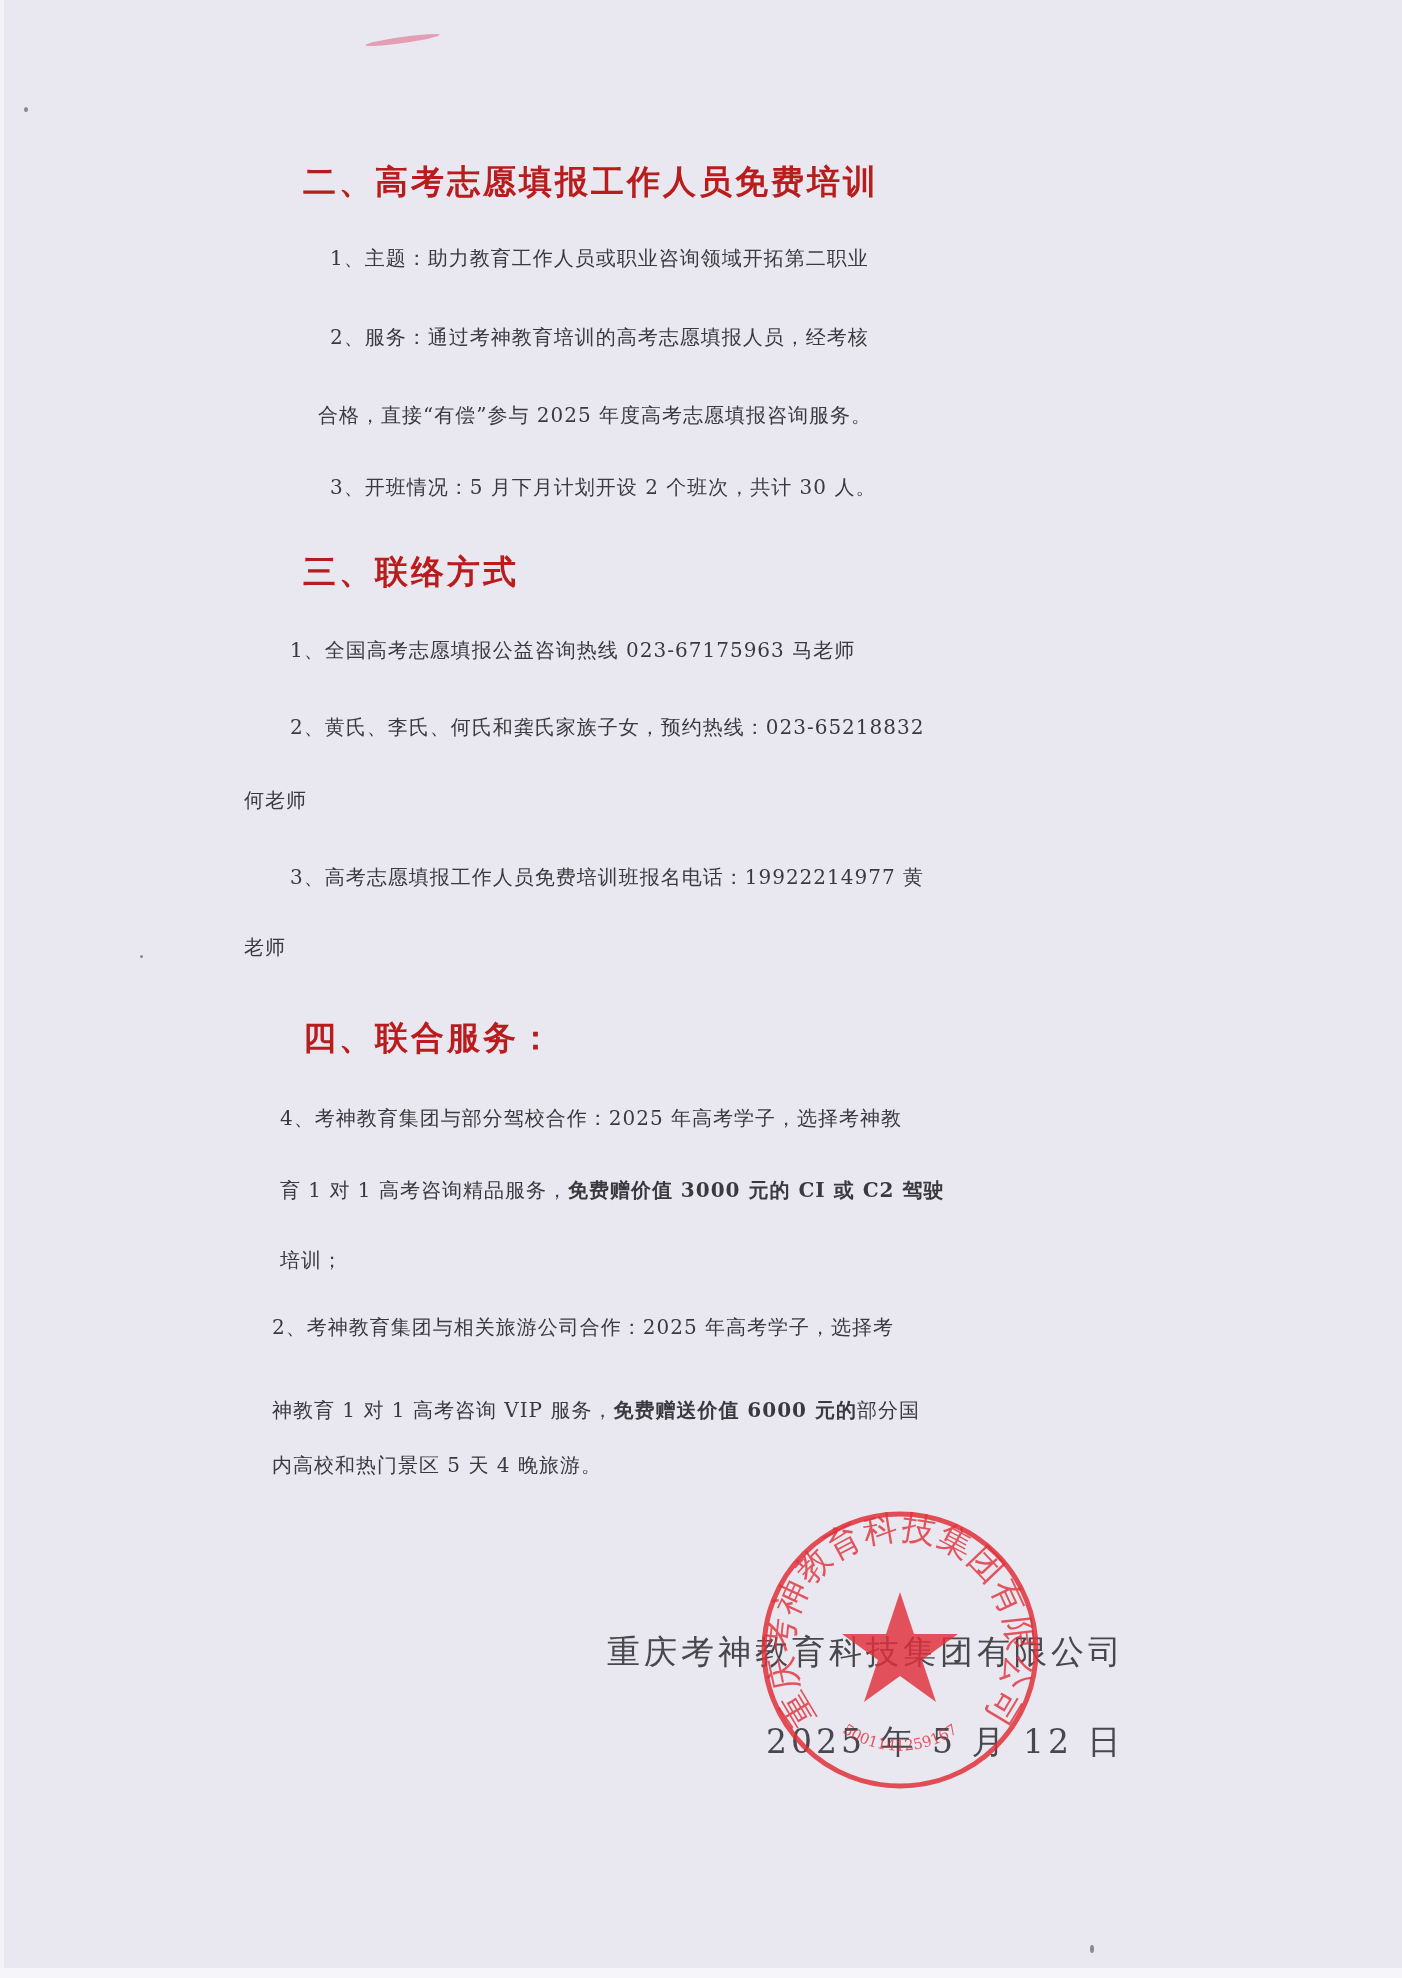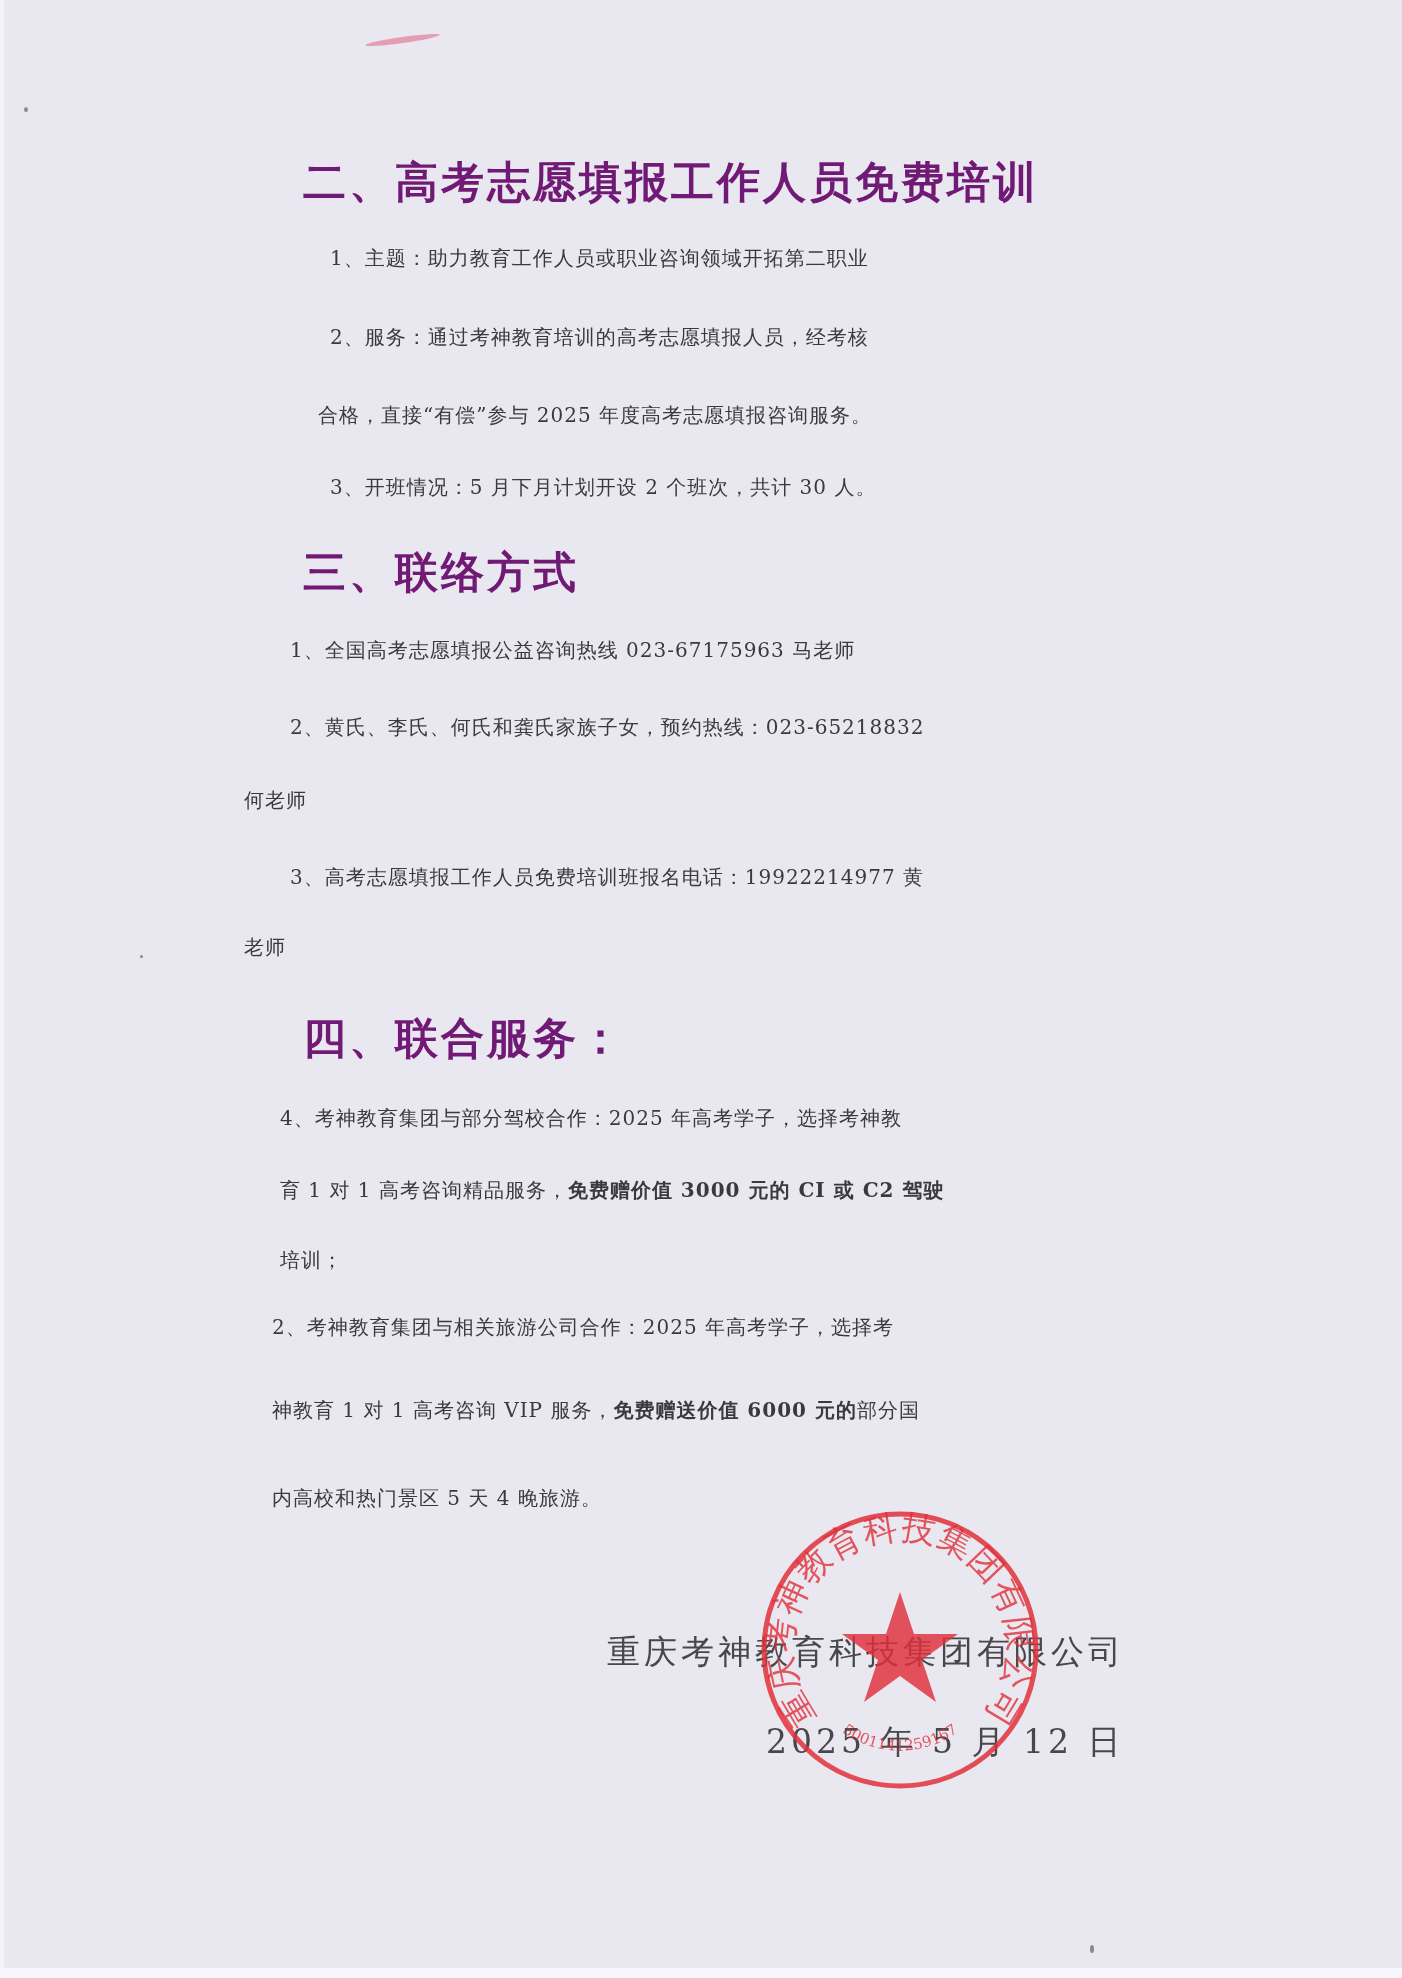--- a/index.html
+++ b/index.html
@@ -5,21 +5,21 @@
   html, body { margin:0; padding:0; }
   body {
     width:1402px; height:1978px; position:relative; overflow:hidden;
     background:#e9e7ef;
     font-family:"DejaVu Serif","Liberation Serif",serif;
     color:#3a3a3e;
   }
   .page-edge { position:absolute; left:0; top:0; width:4px; height:1978px; background:#f4f3f7; }
   .page-bottom { position:absolute; left:0; top:1968px; width:1402px; height:10px; background:#f6f5f9; }
   .line { position:absolute; white-space:nowrap; font-size:20px; letter-spacing:1px; line-height:40px; }
-  .heading { font-family:"DejaVu Sans","Liberation Sans",sans-serif; font-weight:bold; font-size:43px; letter-spacing:3px; color:#701a75; }
+  .heading { font-family:"DejaVu Sans","Liberation Sans",sans-serif; font-weight:bold; font-size:33px; letter-spacing:3px; color:#b91c1c; }
   .bold { font-weight:bold; }
   .sig { font-size:33px; letter-spacing:4px; color:#48484c; }
   .speck { position:absolute; border-radius:50%; background:#8a8890; }
   .pink-mark { position:absolute; background:#e06080; opacity:.55; border-radius:50%; }
   .seal { position:absolute; left:750px; top:1500px; width:300px; height:300px; pointer-events:none; }
 </style>
 </head>
 <body>
 
 <div class="page-edge"></div>
@@ -48,21 +48,21 @@
 <div class="line" style="left:280px;top:1098px;">4、考神教育集团与部分驾校合作：2025 年高考学子，选择考神教</div>
 <div class="line" style="left:280px;top:1170px;">
   <span>育 1 对 1 高考咨询精品服务，</span><span class="bold">免费赠价值 3000 元的 CI 或 C2 驾驶</span>
 </div>
 <div class="line" style="left:280px;top:1240px;">培训；</div>
 
 <div class="line" style="left:272px;top:1307px;">2、考神教育集团与相关旅游公司合作：2025 年高考学子，选择考</div>
 <div class="line" style="left:272px;top:1390px;">
   <span>神教育 1 对 1 高考咨询 VIP 服务，</span><span class="bold">免费赠送价值 6000 元的</span><span>部分国</span>
 </div>
-<div class="line" style="left:272px;top:1478px;text-align:right;">内高校和热门景区 5 天 4 晚旅游。</div>
+<div class="line" style="left:272px;top:1445px;text-align:right;">内高校和热门景区 5 天 4 晚旅游。</div>
 
 <div class="line sig" style="left:607px;top:1632px;">重庆考神教育科技集团有限公司</div>
 <div class="line sig" style="left:722px;top:1722px;margin-left:44px;">2025 年 5 月 12 日</div>
 
 <svg class="seal" viewBox="0 0 300 300">
   <defs>
     <path id="sealArc" d="M 62 210 A 108 108 0 1 1 238 210"></path>
     <path id="sealBottom" d="M 80 222 A 100 100 0 0 0 220 222"></path>
   </defs>
   <circle cx="150" cy="150" r="136" fill="none" stroke="#e0303a" stroke-width="5" opacity="0.85"></circle>

